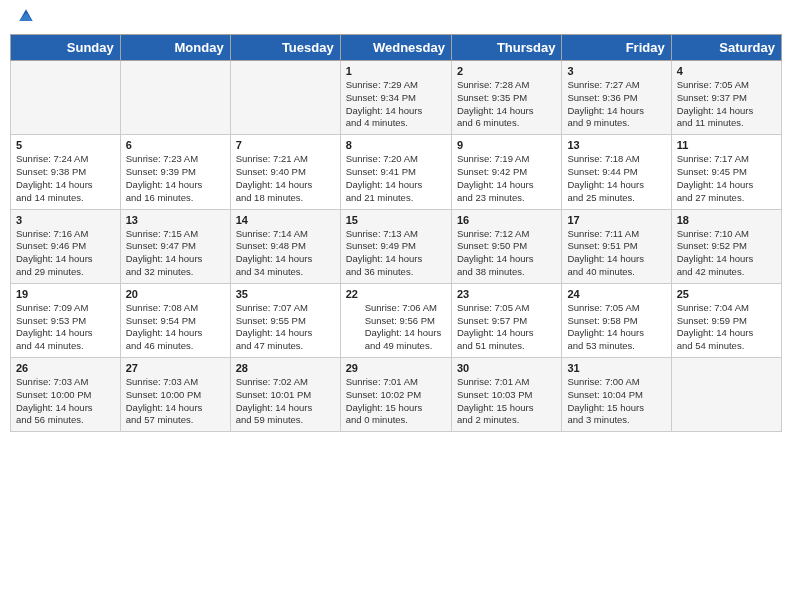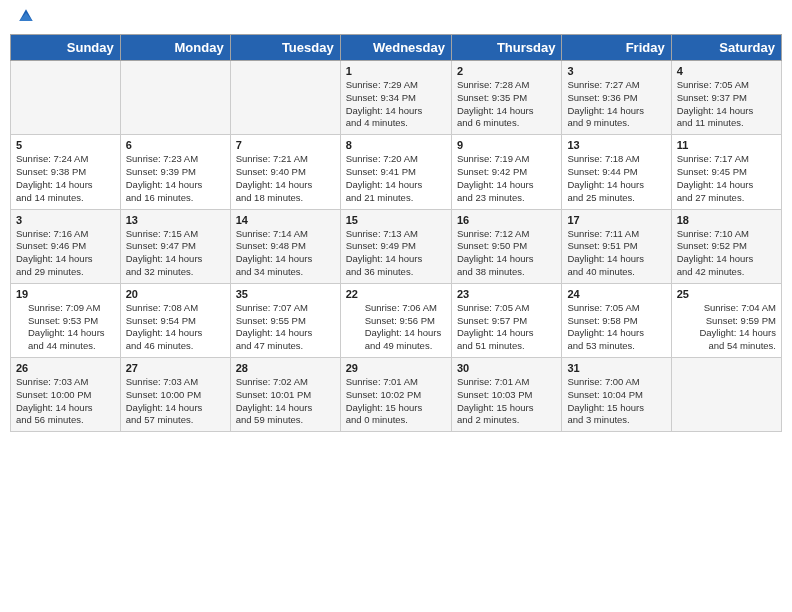--- a/index.html
+++ b/index.html
@@ -271,21 +271,21 @@
             <span class="day-num">18</span>
             <div class="day-info" style="white-space: pre-line;">Sunrise: 7:10 AM
 Sunset: 9:52 PM
 Daylight: 14 hours
 and 42 minutes.</div>
           </td>
         </tr>
         <tr>
           <td>
             <span class="day-num">19</span>
-            <div class="day-info" style="white-space: pre-line; margin-left: 12px;">Sunrise: 7:09 AM
+            <div class="day-info" style="white-space: pre-line;">Sunrise: 7:09 AM
 Sunset: 9:53 PM
 Daylight: 14 hours
 and 44 minutes.</div>
           </td>
           <td>
             <span class="day-num">20</span>
             <div class="day-info" style="white-space: pre-line;">Sunrise: 7:08 AM
 Sunset: 9:54 PM
 Daylight: 14 hours
 and 46 minutes.</div>
@@ -313,21 +313,21 @@
           </td>
           <td>
             <span class="day-num">24</span>
             <div class="day-info" style="white-space: pre-line;">Sunrise: 7:05 AM
 Sunset: 9:58 PM
 Daylight: 14 hours
 and 53 minutes.</div>
           </td>
           <td>
             <span class="day-num">25</span>
-            <div class="day-info" style="white-space: pre-line; text-align: right;">Sunrise: 7:04 AM
+            <div class="day-info" style="white-space: pre-line;">Sunrise: 7:04 AM
 Sunset: 9:59 PM
 Daylight: 14 hours
 and 54 minutes.</div>
           </td>
         </tr>
         <tr>
           <td>
             <span class="day-num">26</span>
             <div class="day-info" style="white-space: pre-line;">Sunrise: 7:03 AM
 Sunset: 10:00 PM

